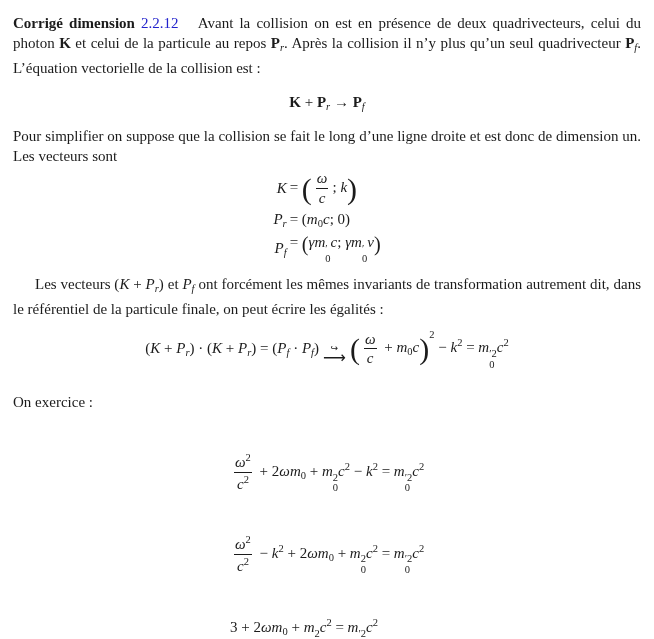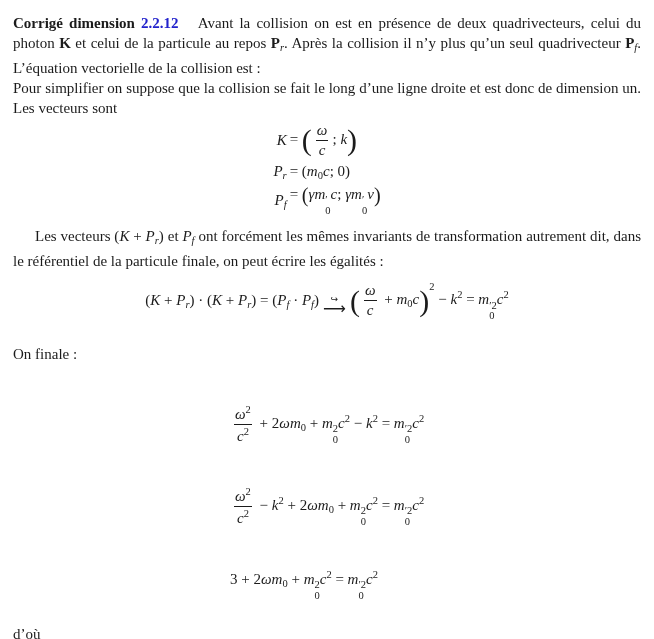--- a/index.html
+++ b/index.html
@@ -15,21 +15,21 @@
   .para { margin: 0; text-align: justify; }
   .indent { text-indent: 22px; }
   .mt8  { margin-top: 8px; }
   .mt22 { margin-top: 22px; }
   .gap { display: inline-block; width: 13px; }
 
   
   .mr { }
   .mi { font-style: italic; }
   .mb { font-weight: 700; }
-  .mblue { font-weight: 700; cursor: pointer; }
+  .mblue { font-weight: 400; cursor: pointer; }
   .msub { font-size: 70%; vertical-align: -0.3em; }
   .msub.it { font-style: italic; }
   .msup { font-size: 70%; vertical-align: 0.6em; }
   .msup.hi { vertical-align: 1.35em; }
   .mss { display: inline-flex; flex-direction: column; align-items: flex-start;
          vertical-align: -0.42em; line-height: 1.02; font-size: 70%; }
   .mss .ss-sup, .mss .ss-sub { display: block; }
   .mfrac { display: inline-flex; flex-direction: column; align-items: center;
            vertical-align: middle; margin: 0 2px; line-height: 1.12; text-align: center; }
   .mfrac .num { display: block; padding: 0 3px 1px 3px; }
@@ -62,20 +62,21 @@
 <body style="background: rgb(255, 255, 255); color: rgb(27, 27, 27);">
 
 <div class="page">
 
   <p class="para">
     <span class="mb">Corrigé dimension</span>
     <span class="mblue" style="color: rgb(34, 34, 204);">2.2.12</span>
     <span class="gap"></span><span><span class="mr">Avant la collision on est en présence de deux quadrivecteurs, celui du photon </span><span class="mb">K</span><span class="mr"> et celui de la particule au repos </span><span class="mb">P</span><span class="msub it">r</span><span class="mr">. Après la collision il n’y plus qu’un seul quadrivecteur </span><span class="mb">P</span><span class="msub it">f</span><span class="mr">. L’équation vectorielle de la collision est :</span></span>
   </p>
 
+  <div class="eq-center eq-collision"><span class="mb">K</span><span class="mr"> + </span><span class="mb">P</span><span class="msub it">r</span><span class="mr"> → </span><span class="mb">P</span><span class="msub it">f</span></div>
 
   <p class="para">Pour simplifier on suppose que la collision se fait le long d’une ligne droite et est donc de dimension un. Les vecteurs sont</p>
 
   <div class="vec-block">
     <span class="vlhs"><span class="mi">K</span></span>
     <span class="vrhs"><span class="mr">= </span><span class="mbigp" style="font-size: 2em;">(</span><span class="mfrac">
           <span class="num"><span class="mi">ω</span></span>
           <span class="den"><span class="mi">c</span></span>
         </span><span class="mr">; </span><span class="mi">k</span><span class="mbigp" style="font-size: 2em;">)</span></span>
     <span class="vlhs"><span class="mi">P</span><span class="msub it">r</span></span>
@@ -100,21 +101,21 @@
         </span></span>
     <span><span class="mbigp" style="font-size: 2em;">(</span><span class="mfrac">
           <span class="num"><span class="mi">ω</span></span>
           <span class="den"><span class="mi">c</span></span>
         </span><span class="mr"> + </span><span class="mi">m</span><span class="msub">0</span><span class="mi">c</span><span class="mbigp" style="font-size: 2em;">)</span><span class="msup hi">2</span><span class="mr"> − </span><span class="mi">k</span><span class="msup">2</span><span class="mr"> = </span><span class="mi">m</span><span class="mss">
           <span class="ss-sup">′2</span>
           <span class="ss-sub">0</span>
         </span><span class="mi">c</span><span class="msup">2</span></span>
   </div>
 
-  <p class="para mt22">On finale :</p>
+  <p class="para mt22">On exercice :</p>
 
   <div class="calc-block">
     <div class="calc-row"><span class="mfrac">
           <span class="num"><span class="mi">ω</span><span class="msup">2</span></span>
           <span class="den"><span class="mi">c</span><span class="msup">2</span></span>
         </span><span class="mr"> + 2</span><span class="mi">ωm</span><span class="msub">0</span><span class="mr"> + </span><span class="mi">m</span><span class="mss">
           <span class="ss-sup">2</span>
           <span class="ss-sub">0</span>
         </span><span class="mi">c</span><span class="msup">2</span><span class="mr"> − </span><span class="mi">k</span><span class="msup">2</span><span class="mr"> = </span><span class="mi">m</span><span class="mss">
           <span class="ss-sup">′2</span>

